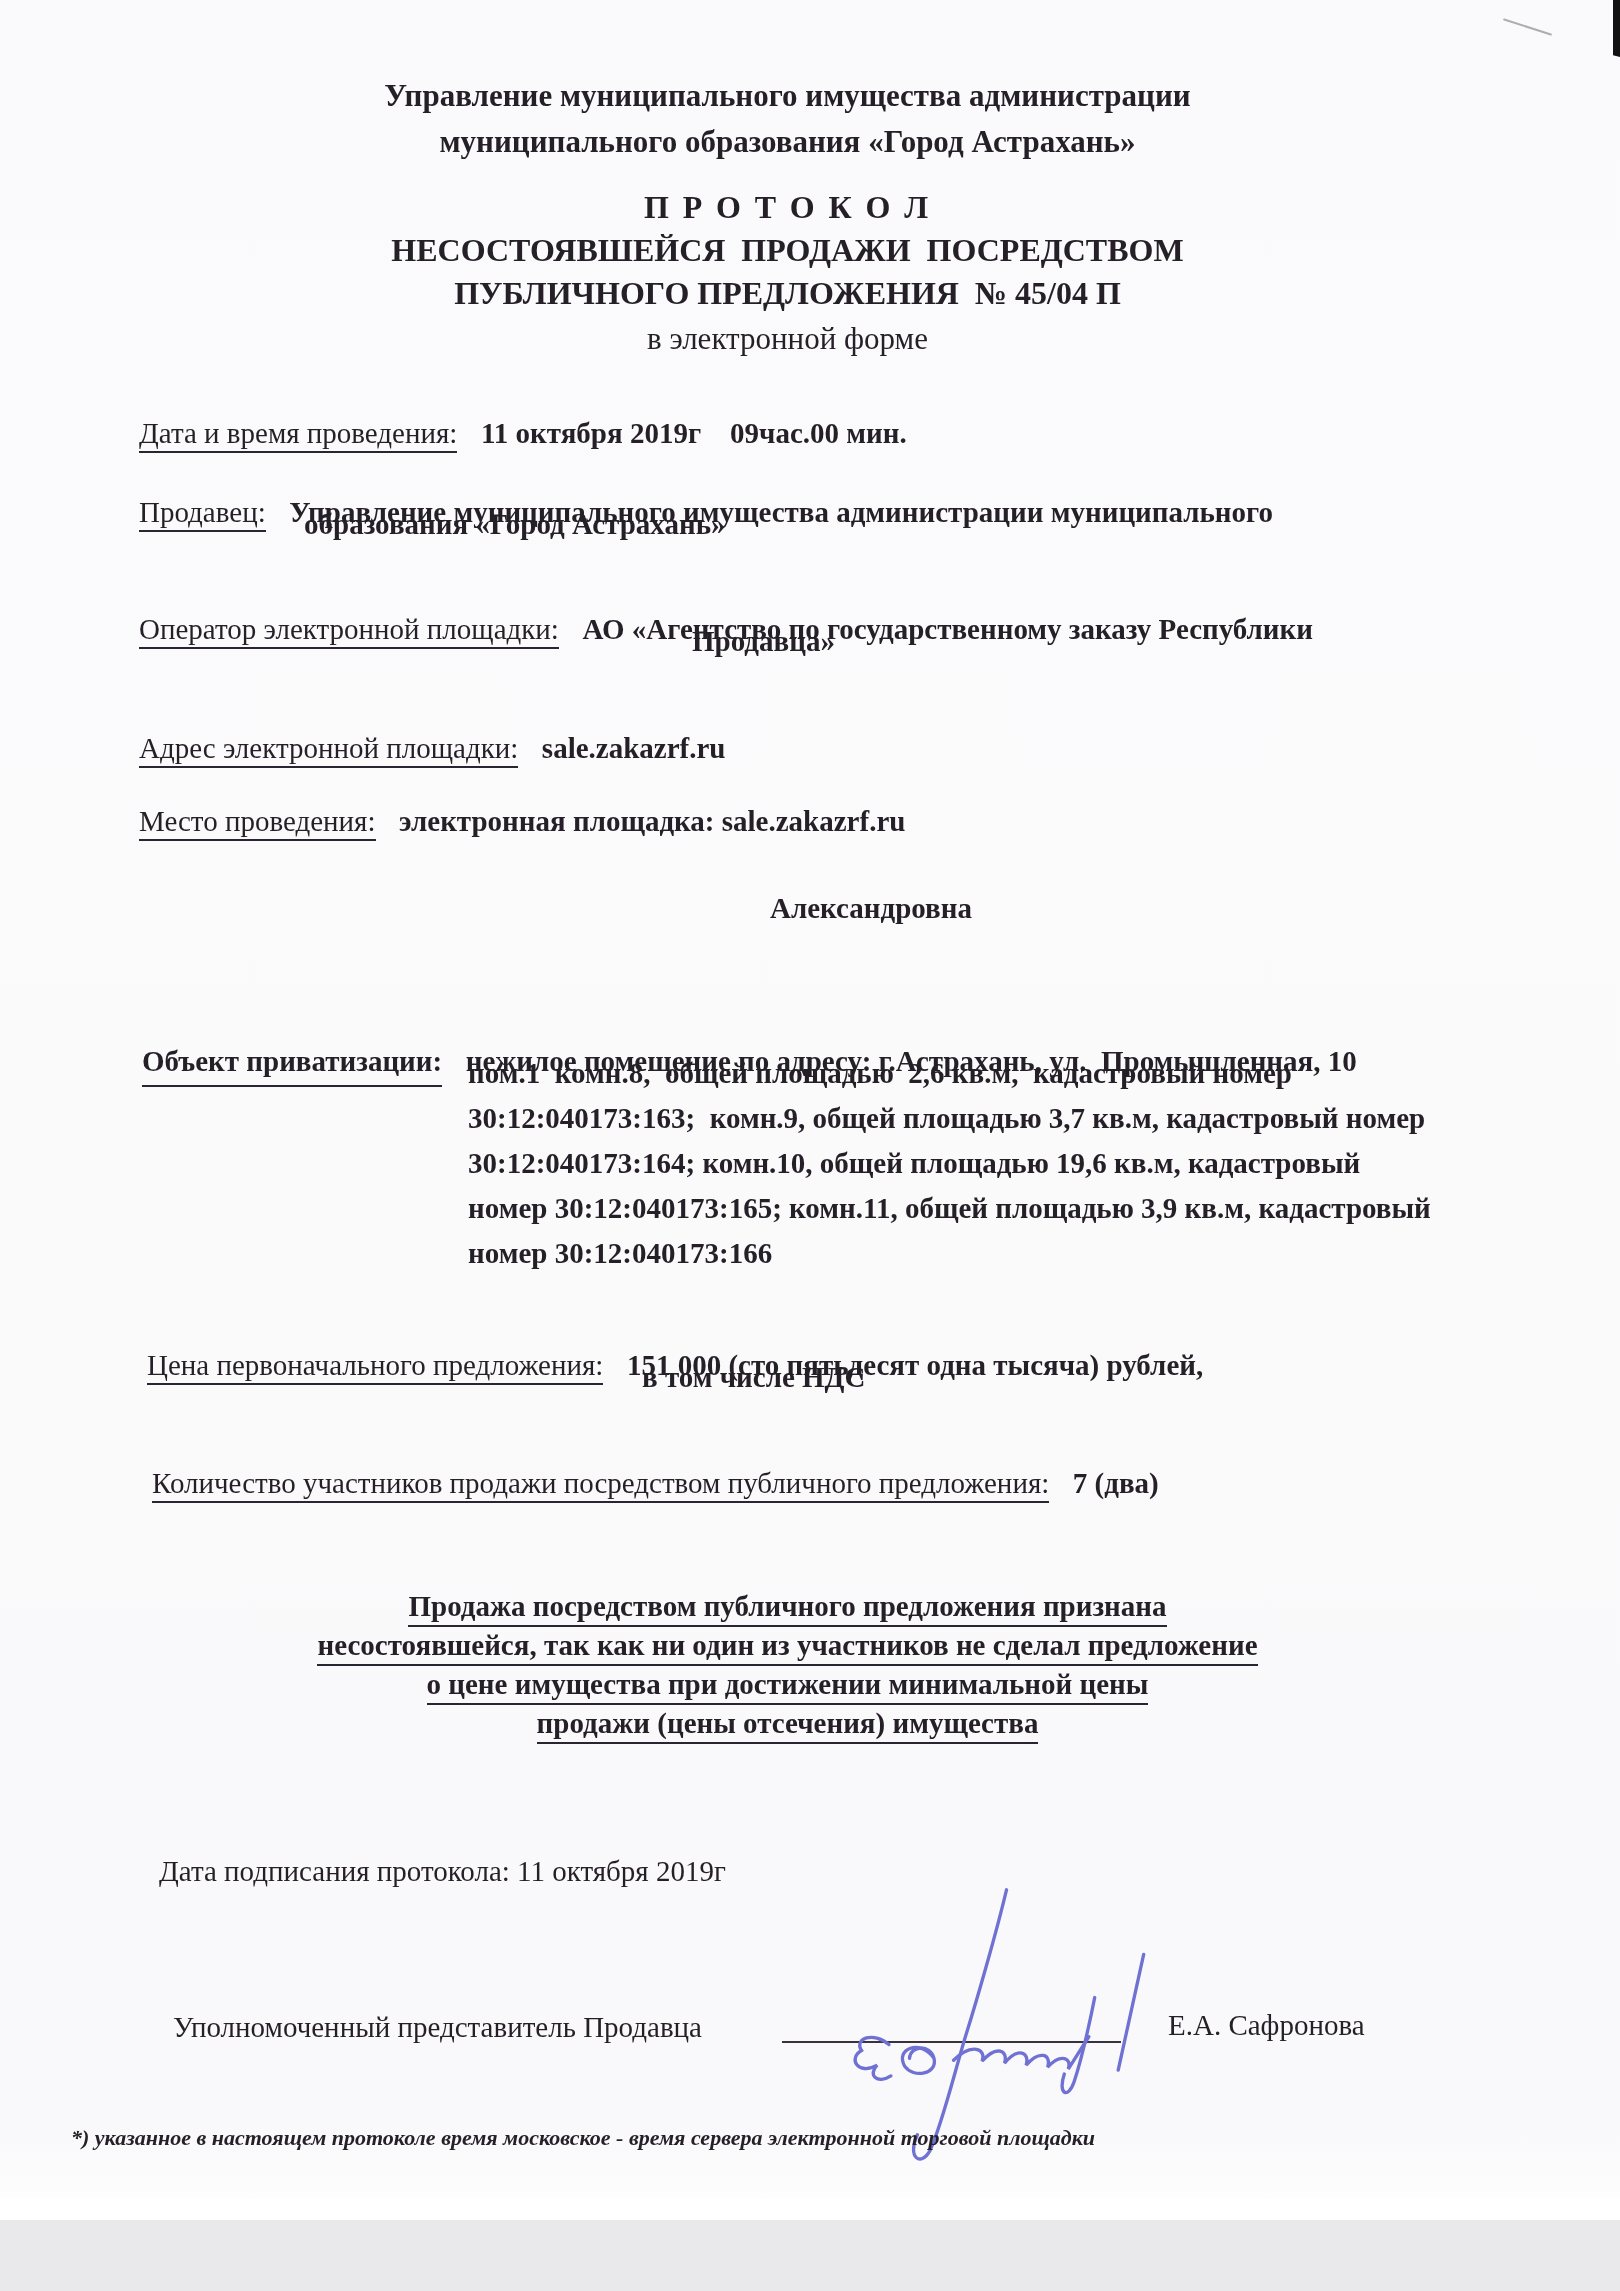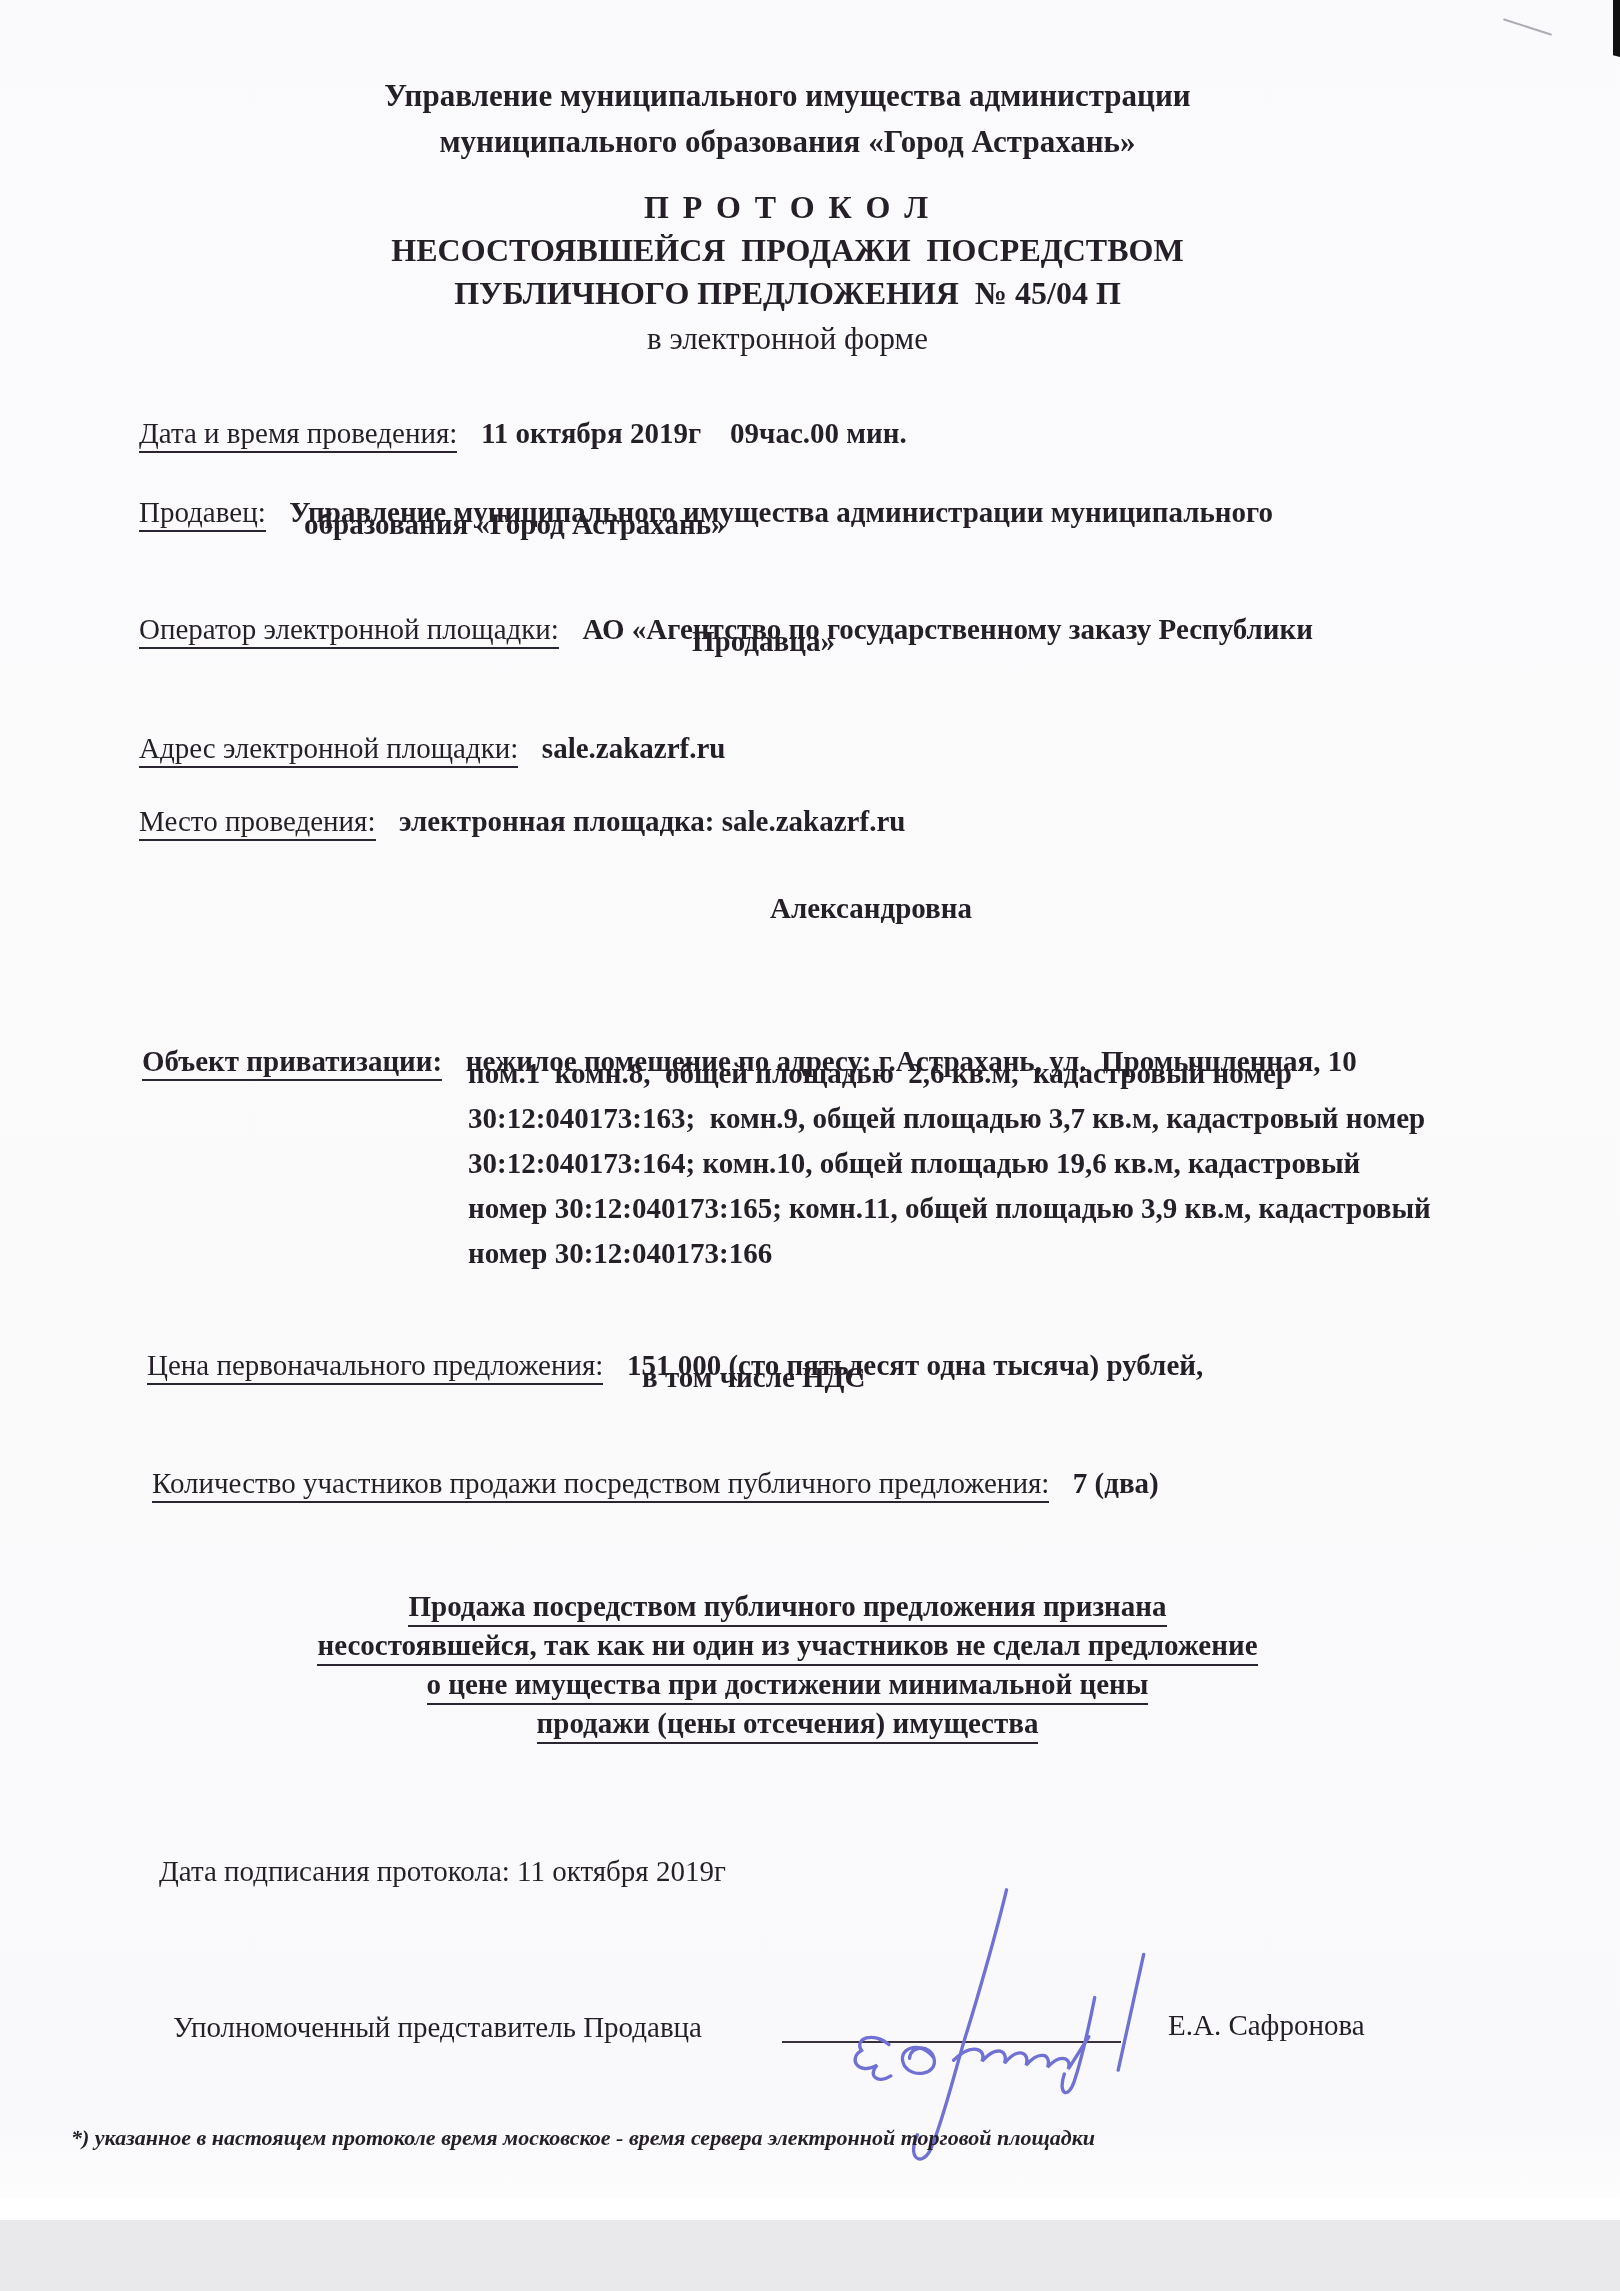--- a/index.html
+++ b/index.html
@@ -14,21 +14,21 @@
     overflow:hidden;
   }
   .abs{position:absolute;white-space:pre;}
   .center{left:0;right:45px;text-align:center;}
   .b{font-weight:bold;}
   .s30{font-size:29px;font-family:Liberation Serif, serif;}
   .s31{font-size:31px;}
   .s32{font-size:31px;line-height:39px;}
   .s33{font-size:32px;}
   .lbl{border-bottom:2px solid var(--underline,#2b2531);padding-bottom:2px;}
-  .lbl-thick{border-bottom:2.9px solid var(--underline,#2b2531);padding-bottom:2px;text-align:right;}
+  .lbl-thick{border-bottom:2.9px solid var(--underline,#2b2531);padding-bottom:8px;text-align:right;}
   .val{margin-left:23.5px;font-weight:bold;}
   .res-line span{border-bottom:2px solid var(--underline,#2b2531);padding-bottom:3px;}
   .sig-line{position:absolute;left:782px;top:2041px;width:339px;height:0;border-top:2px solid #39313d;}
   .footnote{font-style:italic;font-weight:bold;font-size:22px;}
   .corner-edge{position:absolute;right:0;top:0;width:6.9px;height:57px;background:#111;transform:skewY(14deg);transform-origin:top right;}
   .pen-tick{position:absolute;left:1502px;top:25.5px;width:51px;height:2px;background:#9a97a0;transform:rotate(18deg);border-radius:2px;opacity:.8;}
   .bottom-strip{position:absolute;left:0;right:0;bottom:0;height:21.6px;background:#ffffff;}
   .sig-svg{position:absolute;left:838px;top:1870px;width:338px;height:309px;}
   .sig-svg path{fill:none;stroke:var(--signature-ink,#6f71d3);stroke-width:3.4;stroke-linecap:round;}
 </style>

